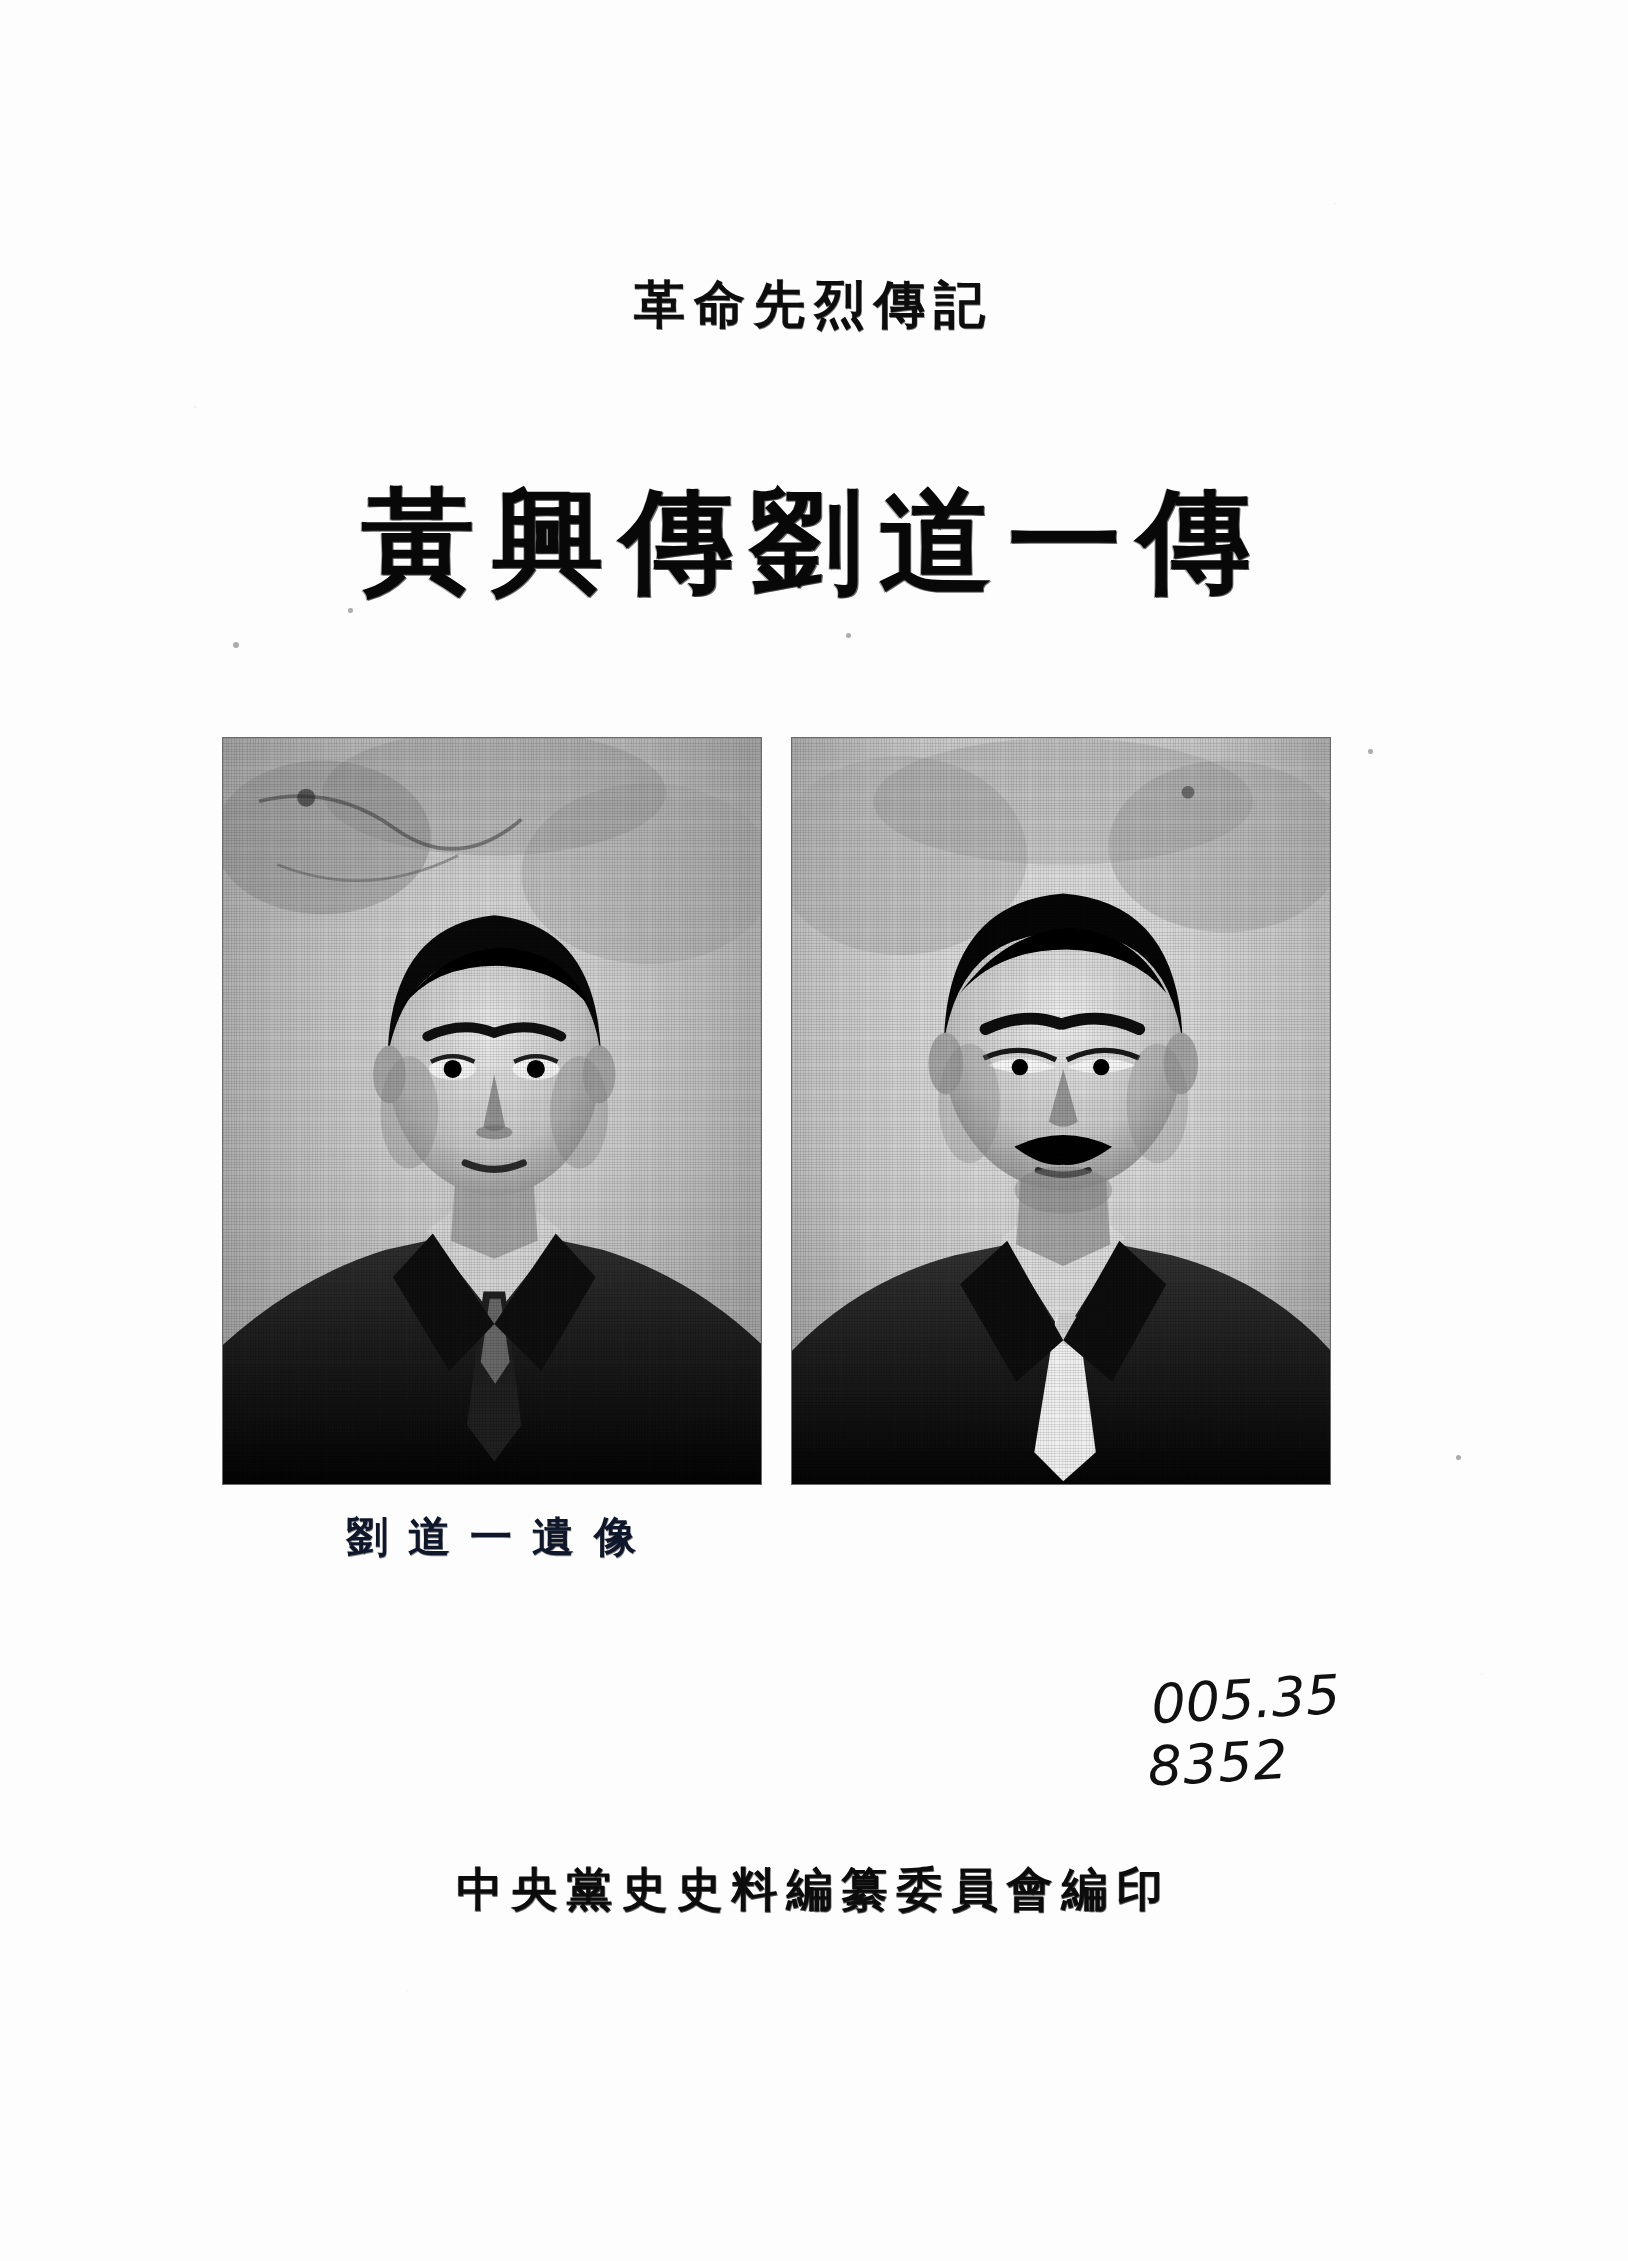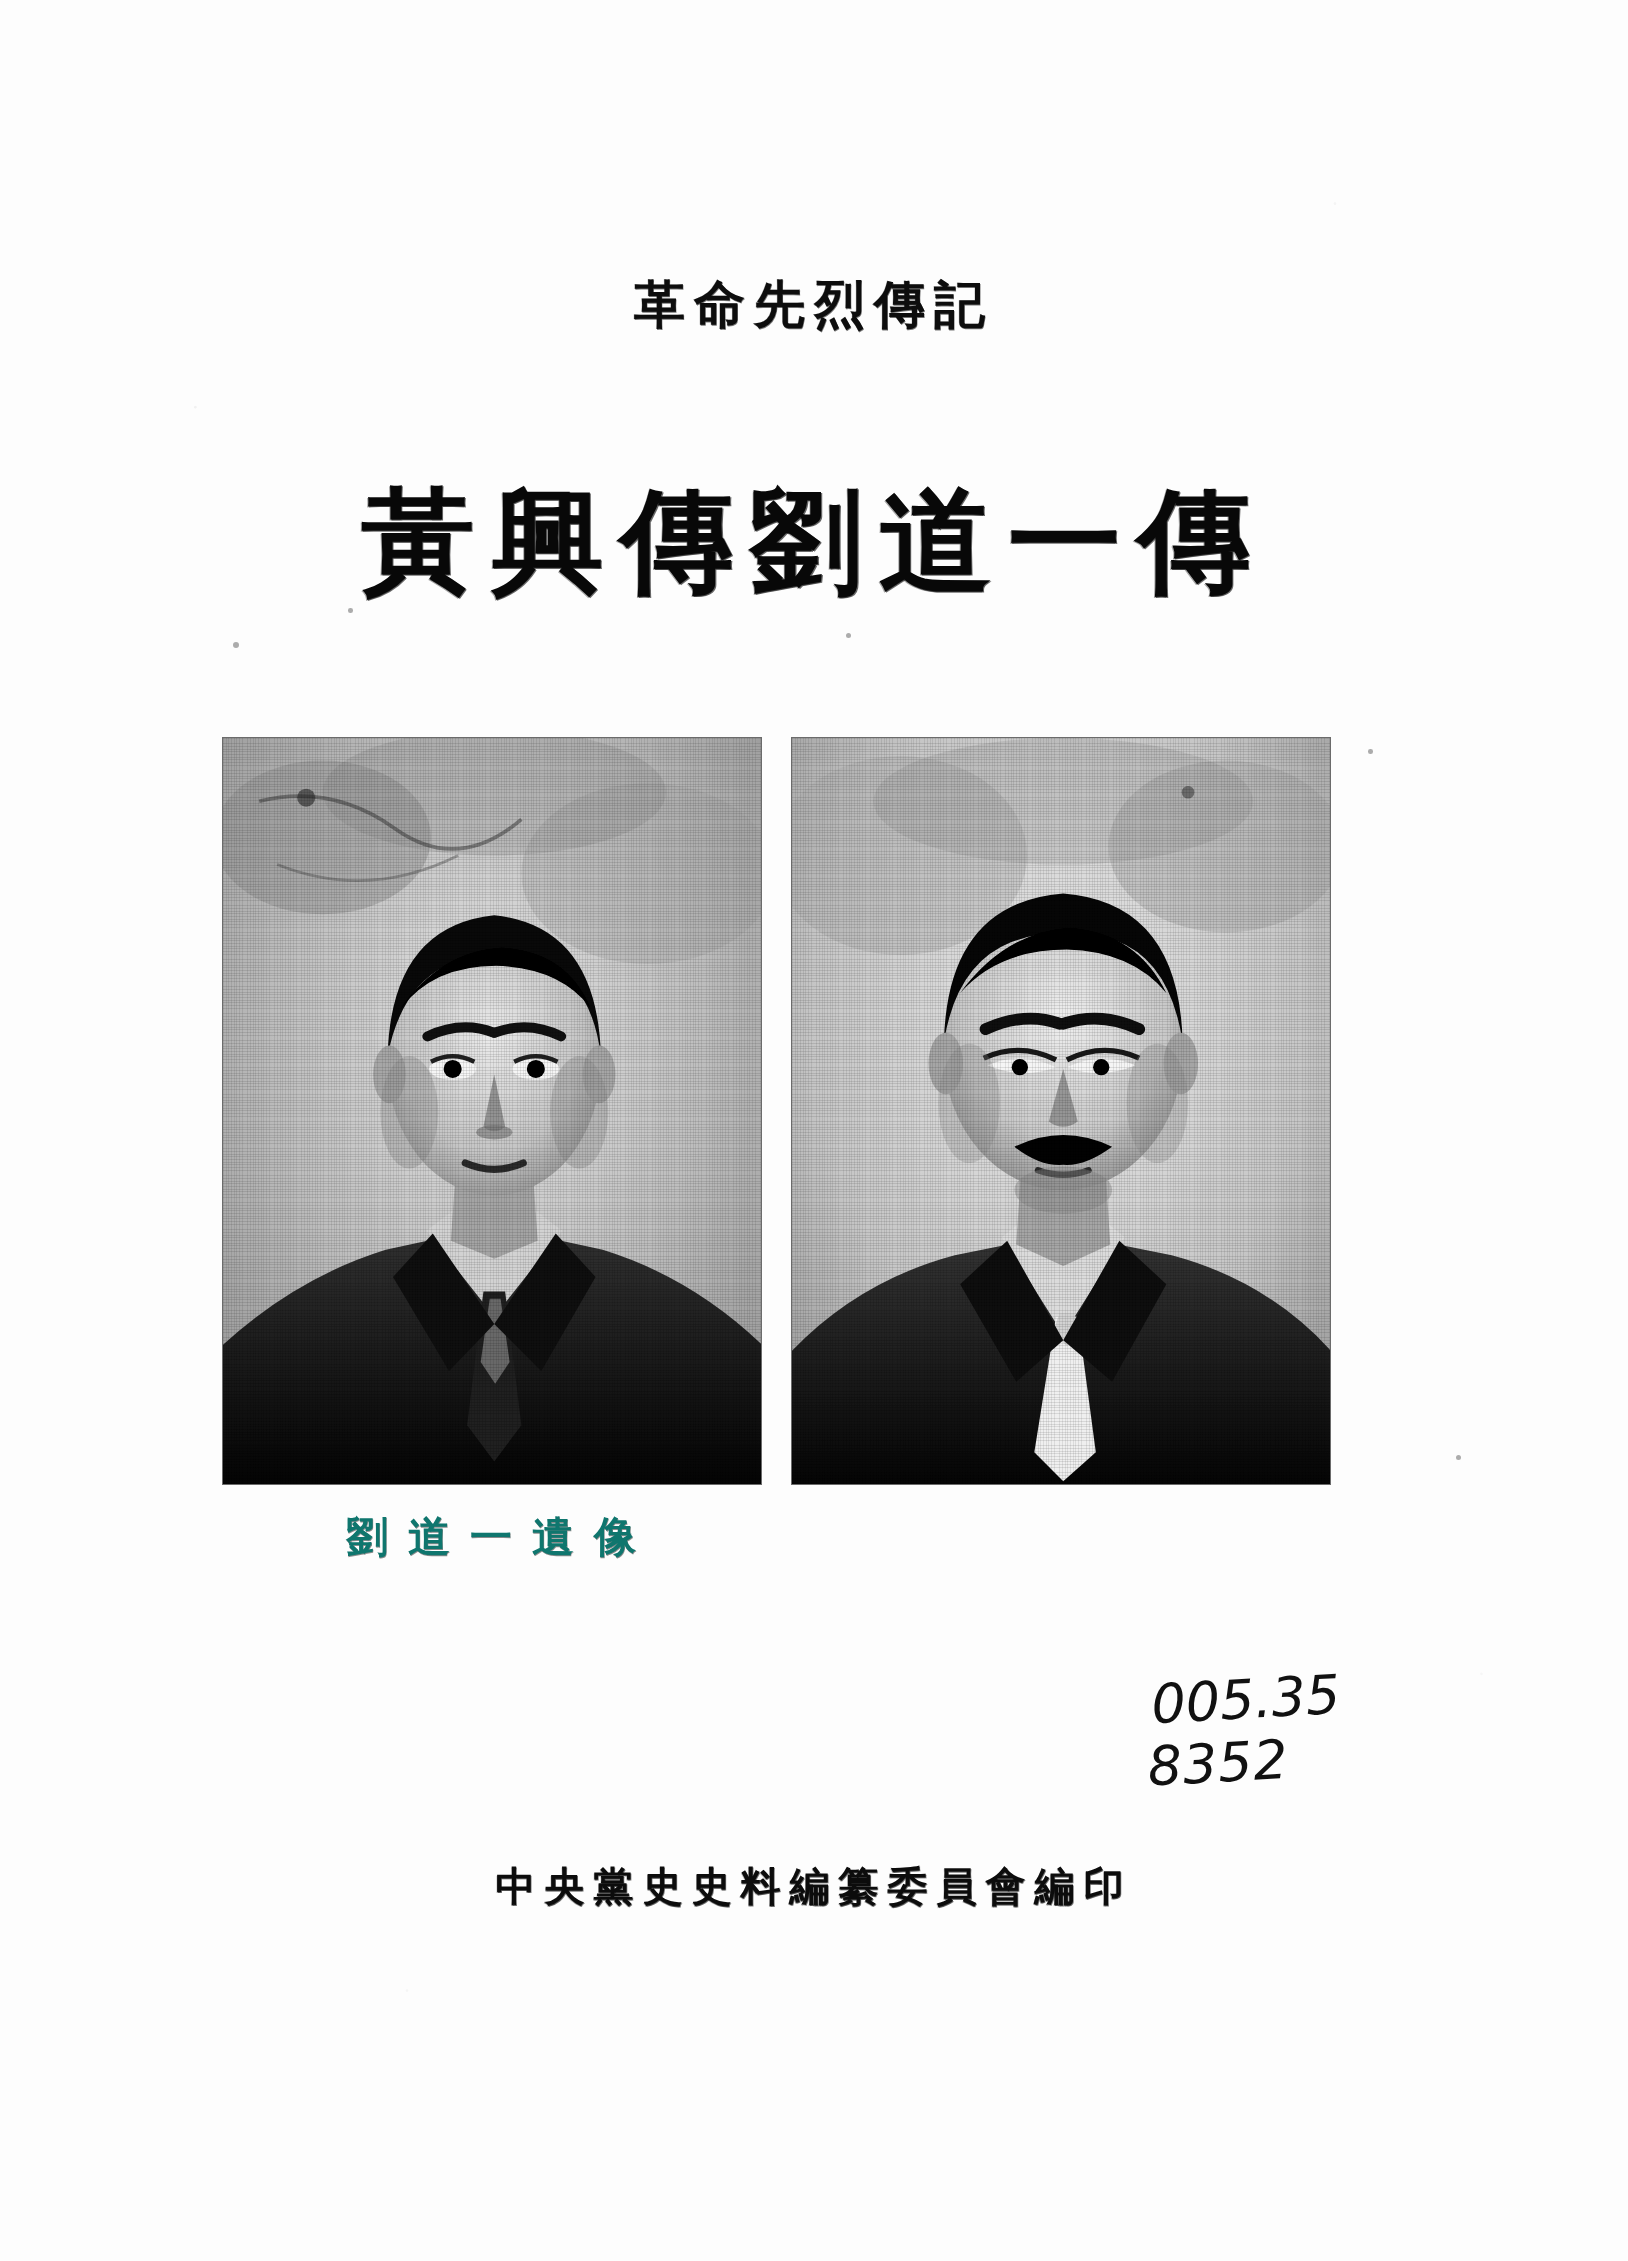--- a/index.html
+++ b/index.html
@@ -104,21 +104,21 @@
   }
 
   .caption {
     margin-top: 23.5px;
     text-align: center;
     font-family: "DejaVu Serif", serif;
     font-weight: bold;
     font-size: 42px;
     letter-spacing: 20px;
     text-indent: 20px;
-    color: #0f766e;
+    color: #0f172a;
     text-shadow: 0.5px 0.5px 0 rgba(0,0,0,.45);
   }
 
   
   .handwriting {
     position: absolute;
     left: 1153px;
     top: 1669px;
     font-family: "DejaVu Sans", sans-serif;
     font-size: 54px;
@@ -135,21 +135,21 @@
 
   
   .publisher {
     position: absolute;
     top: 1859px;
     left: 0;
     width: 1628px;
     text-align: center;
     font-family: "DejaVu Serif", serif;
     font-weight: bold;
-    font-size: 40px;
+    font-size: 46px;
     letter-spacing: 9px;
     color: #0c0c0c;
     text-shadow: 0.7px 0.6px 0 rgba(0,0,0,.55), -0.6px 0.5px 0 rgba(0,0,0,.3);
   }
 
   
   .mark {
     position: absolute;
     background: #5b5b5b;
     border-radius: 50%;

